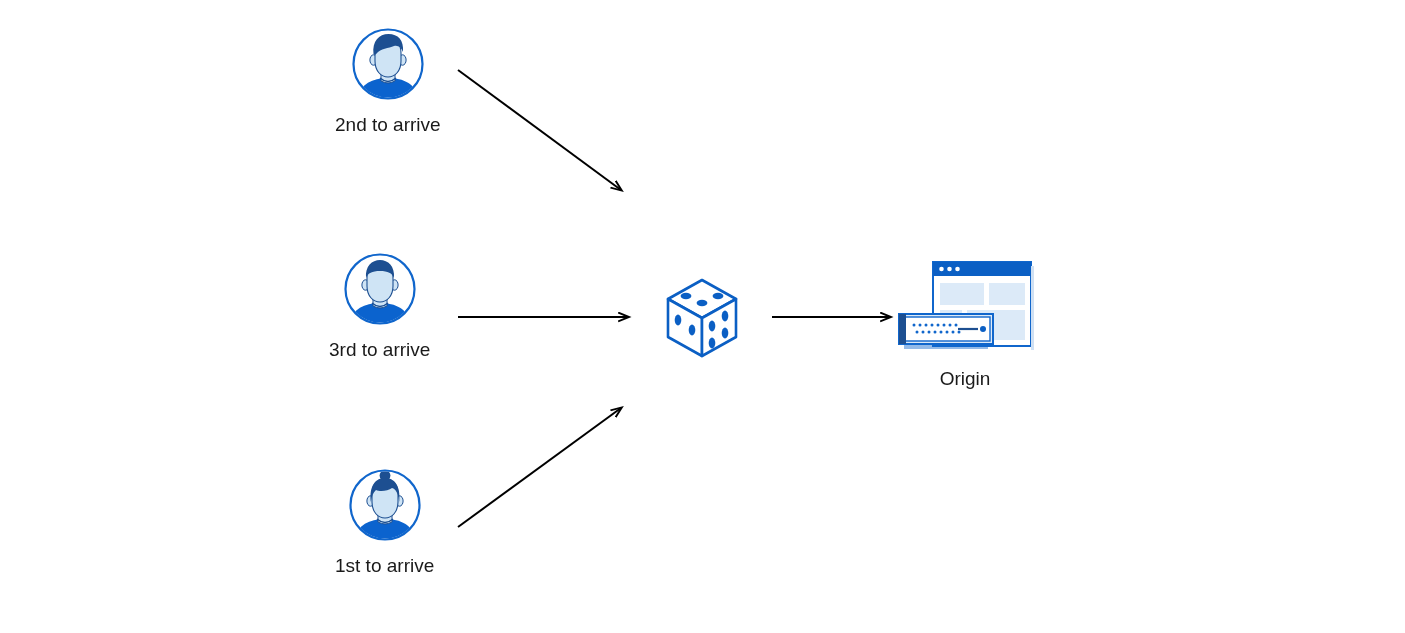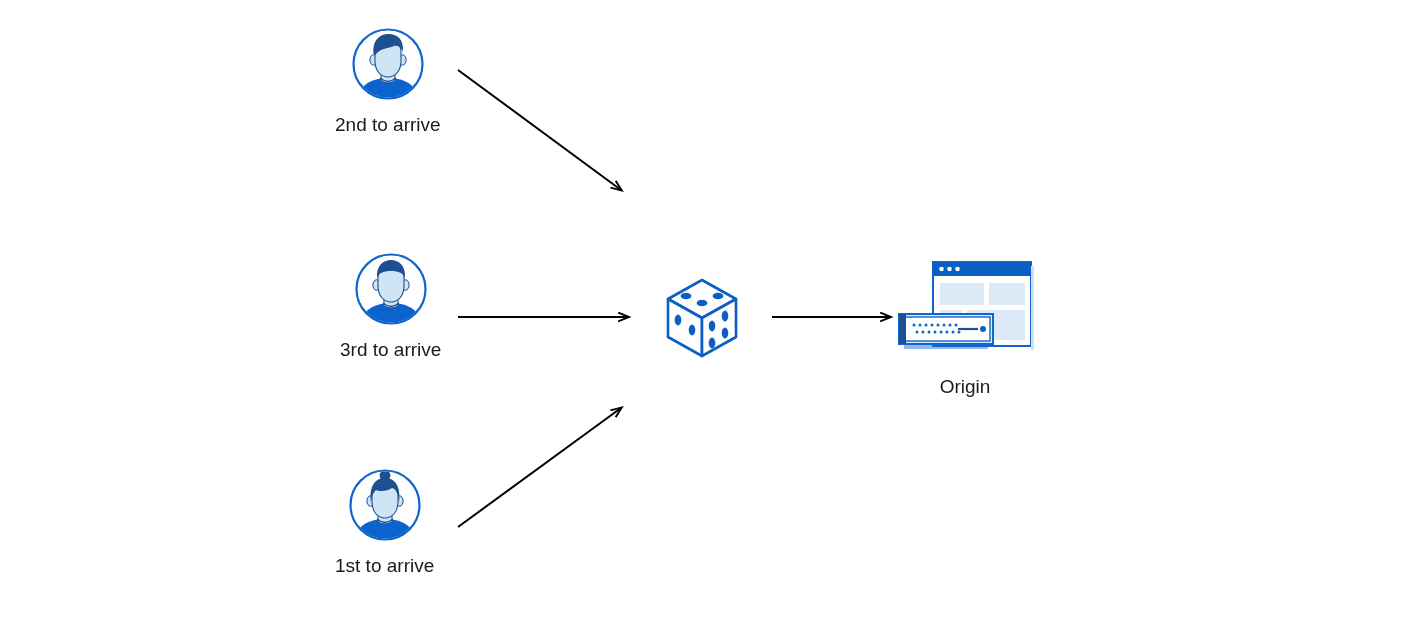--- a/index.html
+++ b/index.html
@@ -41,21 +41,21 @@
   }
   .dice-wrap {
     width: 92px;
     height: 92px;
   }
   .origin-wrap {
     width: 140px;
     height: 100px;
   }
   .origin-label {
-    margin-top: 18px;
+    margin-top: 10px;
   }
   .arrow-layer {
     position: absolute;
     left: 0;
     top: 0;
     width: 1405px;
     height: 633px;
     pointer-events: none;
   }
 </style>
@@ -102,21 +102,21 @@
 
           <path d="M24 26 C24 16 30 11 37 11 C44 11 50 16 50 26 L50 34 C50 44 44 50 37 50 C30 50 24 44 24 34 Z" fill="#cfe4f5" stroke="#1d4f91" stroke-width="1.1"></path>
 
           <path d="M22.5 27 C21 14 28 7 37.5 7 C47 7 53 13 52 25 C50 20 47 18 43 19 C38 21 29 22 26 26 C24.8 27.6 23.5 28.5 22.5 27 Z" fill="#1d4f91"></path>
         </g>
       </svg>
     </div>
     <div class="node-label avatar-label">2nd to arrive</div>
   </div>
 
-  <div class="node" style="left:340px; top:252px;">
+  <div class="node" style="left:329px; top:252px;">
     <div class="avatar-wrap">
       <svg viewBox="0 0 74 74" width="74" height="74" xmlns="http://www.w3.org/2000/svg">
         <defs>
           <clipPath id="clipB">
               <circle cx="37" cy="37" r="33.5"></circle>
             </clipPath>
         </defs>
         <circle cx="37" cy="37" r="34.5" fill="#ffffff" stroke="#1066cc" stroke-width="2.2"></circle>
         <g clip-path="url(#clipB)">
           <path d="M6 74 C8 58 20 51 37 51 C54 51 66 58 68 74 Z" fill="#0b63ce"></path>

